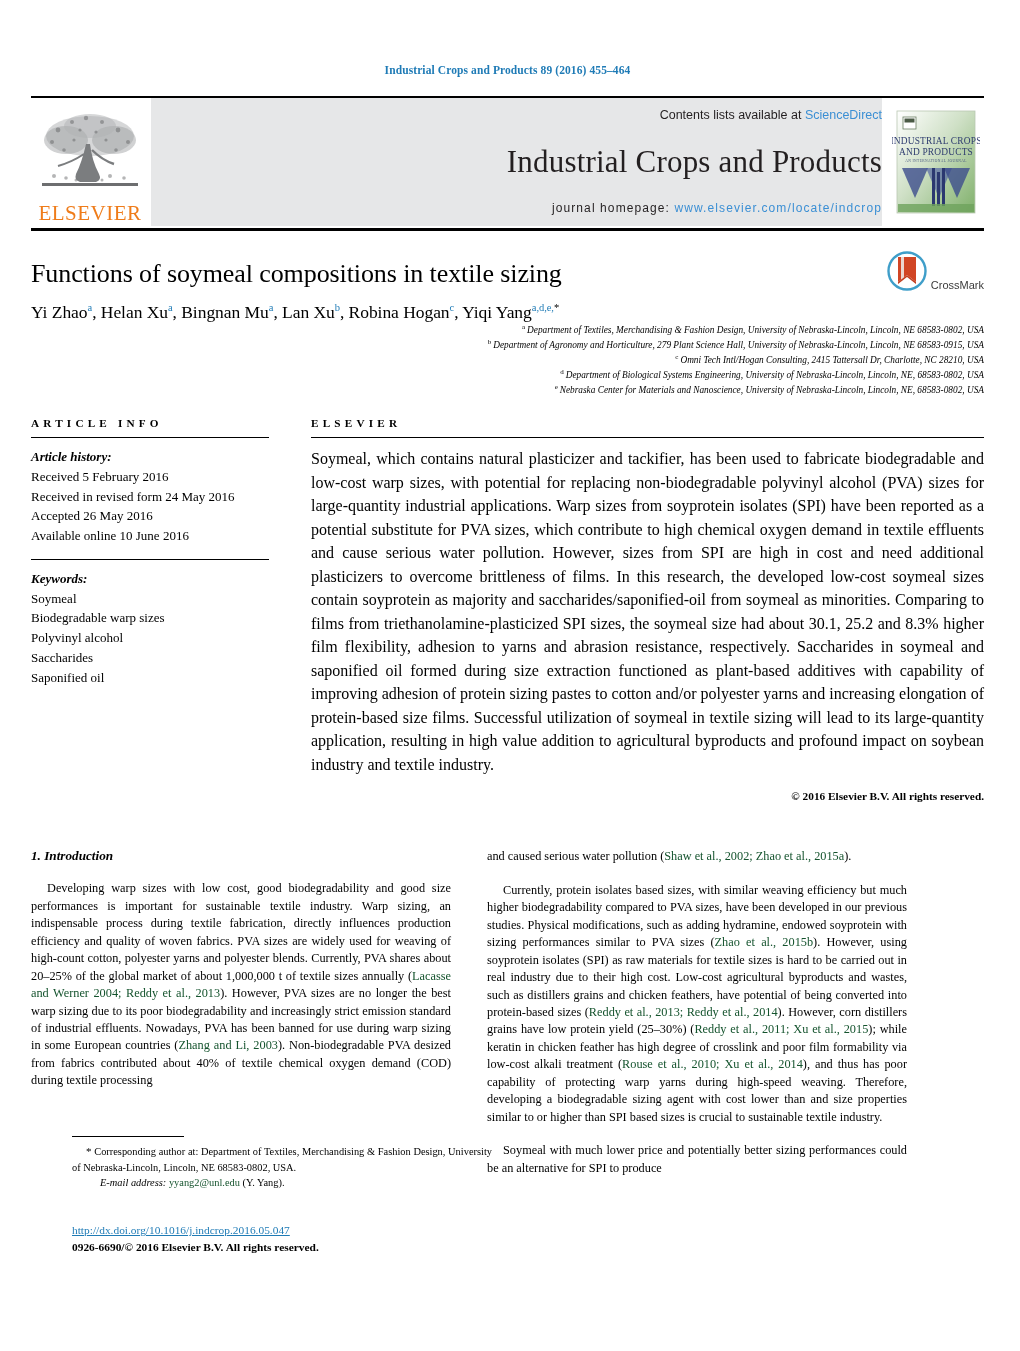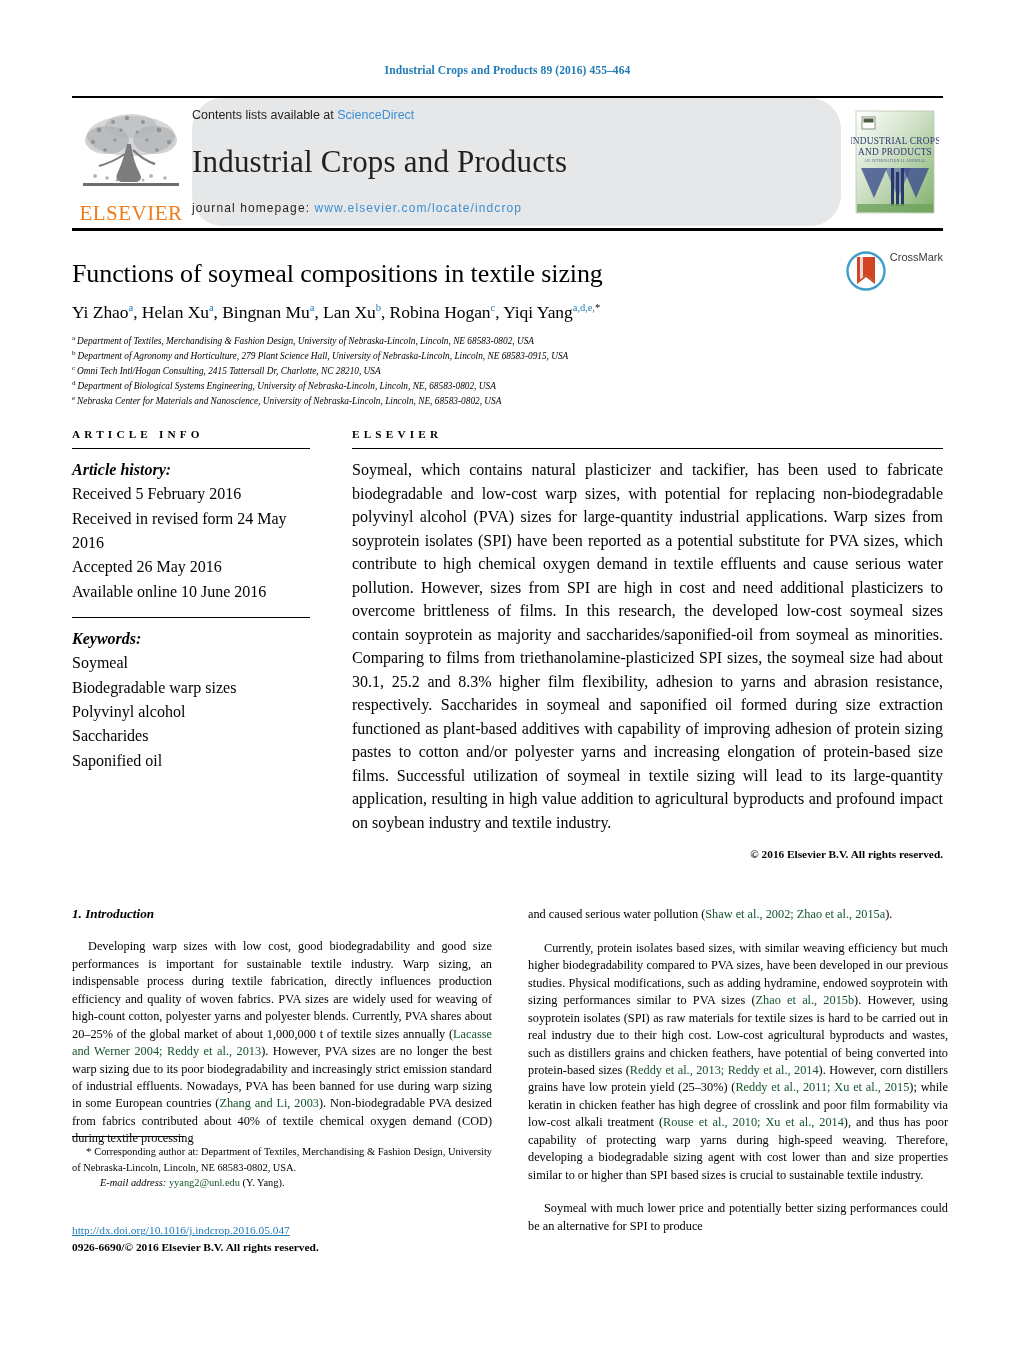--- a/index.html
+++ b/index.html
@@ -13,21 +13,21 @@
     font-family: "Liberation Serif", "DejaVu Serif", serif;
     color: #000000;
     position: relative;
     overflow: hidden;
   }
   .page {
     width: 1015px;
     height: 1351px;
     position: relative;
     box-sizing: border-box;
-    padding: 0 72px;
+    padding: 0 31px;
   }
 
   
   .running-head {
     text-align: center;
     color: #1f7bb6;
     font-size: 11.5px;
     font-weight: bold;
     letter-spacing: 0.1px;
     padding-top: 64px;
@@ -61,25 +61,24 @@
     font-size: 21px;
     letter-spacing: 0.5px;
     line-height: 1;
     margin-top: 1px;
   }
   .journal-band {
     flex: 1 1 auto;
     background: #e6e7e8;
     display: flex;
     flex-direction: column;
-    align-items: flex-start;
+    align-items: flex-end;
     justify-content: space-between;
     padding: 10px 0 11px 0;
     margin-left: 2px;
-    border-radius: 31px;
   }
   .contents-line {
     font-family: "Liberation Sans", sans-serif;
     font-size: 12.5px;
     color: #231f20;
   }
   .contents-line .sd { color: #3b8fd4; }
   .journal-name {
     font-family: "Liberation Serif", serif;
     font-size: 31px;
@@ -124,39 +123,39 @@
     letter-spacing: -0.05px;
   }
   .authors sup, .aff-mark {
     color: #1f7bb6;
     font-size: 10.5px;
     vertical-align: super;
     line-height: 0;
   }
   .authors sup.star { color: #000; }
   .affiliations {
-    margin-top: 11px;
     font-size: 9.3px;
     font-style: italic;
     line-height: 1.62;
     color: #000;
+    text-align: right;
   }
   .affiliations div sup {
     font-style: normal;
     font-size: 7px;
     vertical-align: super;
     line-height: 0;
     margin-right: 2px;
   }
   .crossmark {
     position: absolute;
     right: 0;
     top: 20px;
     display: flex;
-    align-items: flex-start;
+    align-items: flex-end;
     gap: 4px;
   }
   .crossmark-label {
     font-family: "Liberation Sans", sans-serif;
     font-size: 11px;
     color: #3b3b3b;
   }
 
   
   .info-abstract {
@@ -173,21 +172,21 @@
     font-family: "Liberation Serif", serif;
     font-weight: bold;
     font-size: 11.2px;
     letter-spacing: 4.2px;
     margin-bottom: 8px;
   }
   .hr-thin {
     border-top: 1px solid #000;
     margin: 0 0 9px 0;
   }
-  .info-group { font-size: 16px; line-height: 1.52; }
+  .info-group { font-size: 13px; line-height: 1.52; }
   .info-group .lead { font-style: italic; font-weight: bold; }
   .hr-thin.second { margin-top: 13px; margin-bottom: 9px; }
   .abstract-body {
     font-size: 16px;
     line-height: 1.47;
     text-align: justify;
     hyphens: none;
   }
   .copyright {
     text-align: right;

